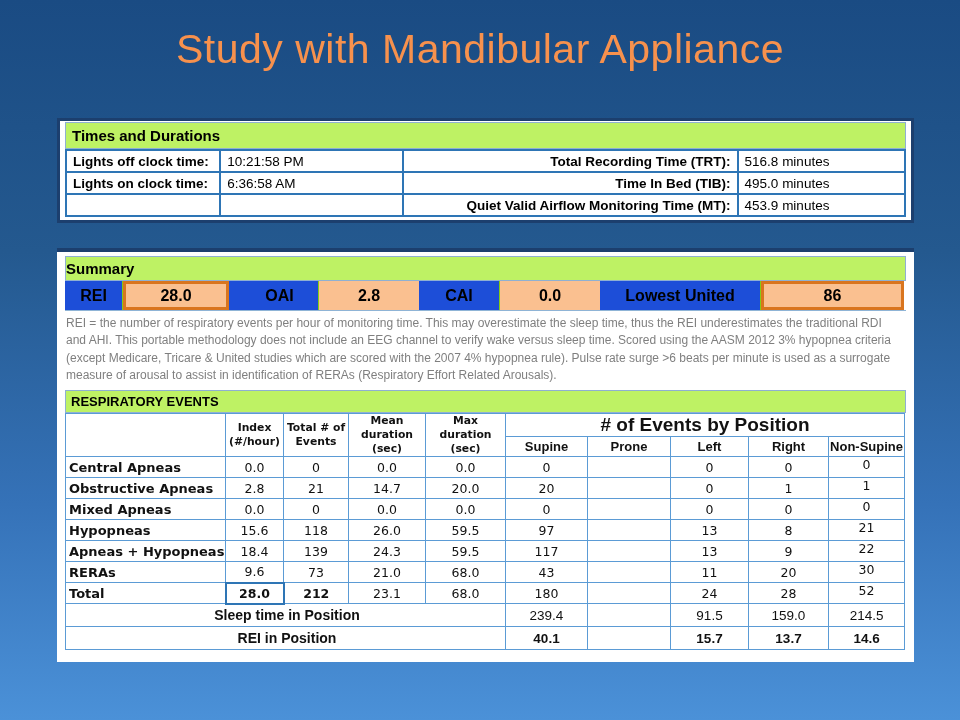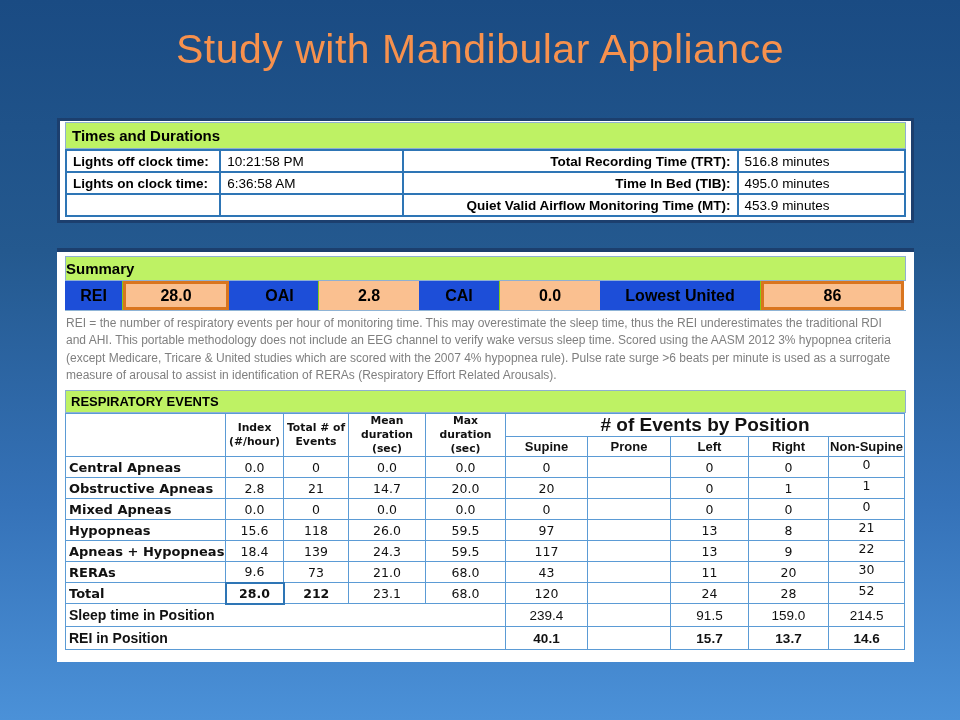--- a/index.html
+++ b/index.html
@@ -82,21 +82,21 @@
   .resp-table tbody td.rl {
     text-align: left; font-weight: bold; padding-left: 3px; font-size: 13px;
   }
   .resp-table tbody td.ns { vertical-align: top; line-height: 16px; }
   .resp-table tr.total td.b { font-weight: bold; }
   .resp-table td.boxed { border: 2px solid #2e75b5; }
   .resp-table tr.frow td {
     font-family: "Liberation Sans", sans-serif; font-size: 13.5px; height: 23px;
   }
   .resp-table tr.frow td.flabel {
-    text-align: left; font-weight: bold; padding-left: 3px; font-size: 14px;
+    text-align: center; font-weight: bold; padding-left: 3px; font-size: 14px;
   }
   .resp-table tr.frow.boldvals td { font-weight: bold; }
 </style>
 </head>
 <body>
 
 <div class="slide">
 
   <div class="slide-title">Study with Mandibular Appliance</div>
 
@@ -253,21 +253,21 @@
           <td>11</td>
           <td>20</td>
           <td class="ns">30</td>
         </tr>
         <tr class="total">
           <td class="rl">Total</td>
           <td class="b boxed">28.0</td>
           <td class="b">212</td>
           <td>23.1</td>
           <td>68.0</td>
-          <td>120</td>
+          <td>180</td>
           <td></td>
           <td>24</td>
           <td>28</td>
           <td class="ns">52</td>
         </tr>
         <tr class="frow">
           <td class="flabel" colspan="5">Sleep time in Position</td>
           <td>239.4</td>
           <td></td>
           <td>91.5</td>

